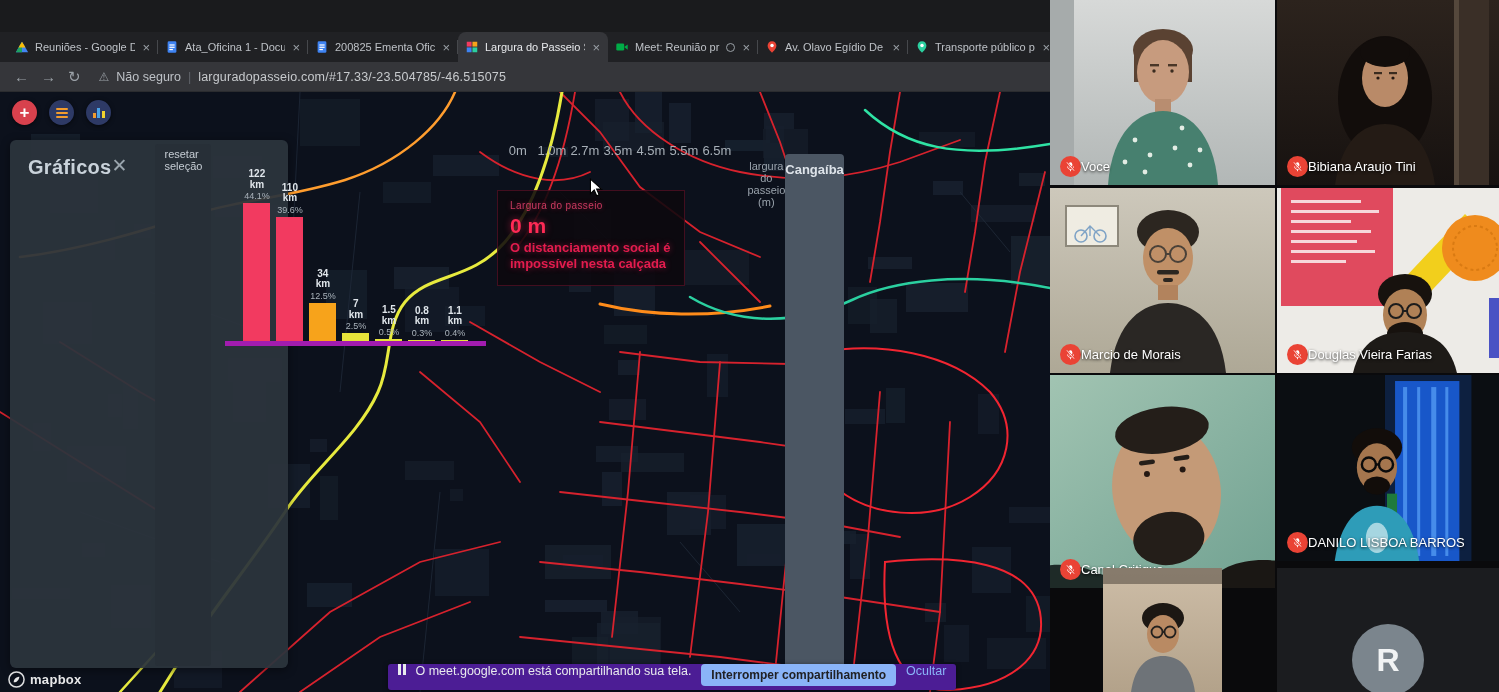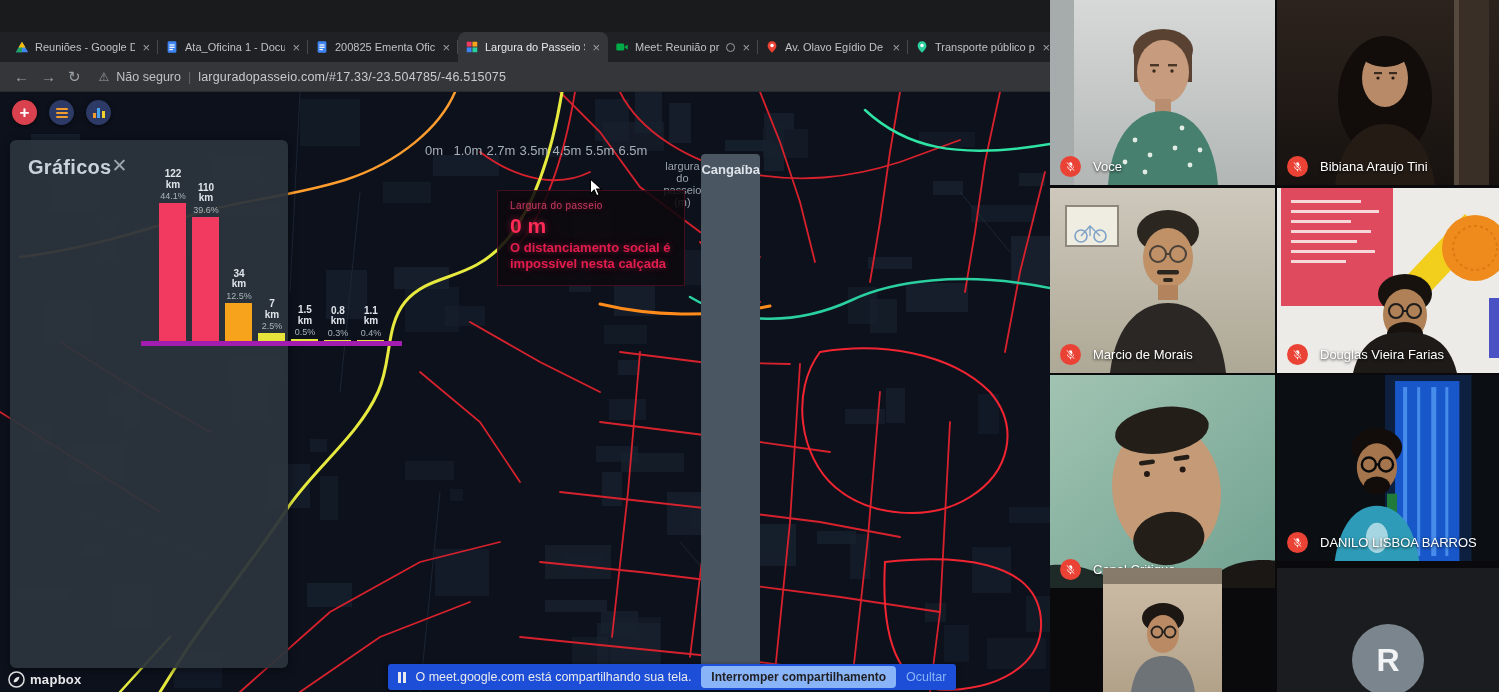--- a/index.html
+++ b/index.html
@@ -65,22 +65,22 @@
   
   .tooltip { position:absolute; left:497px; top:98px; width:188px; background:rgba(12,8,14,0.88);
              border:1px solid rgba(233,30,80,0.25); padding:9px 12px 12px; }
   .tt-title { font-size:10px; color:#c93a60; letter-spacing:.4px; text-shadow:0 0 5px rgba(255,40,90,.4); }
   .tt-value { font-size:21px; font-weight:bold; color:#ff2a55; margin:3px 0 2px; text-shadow:0 0 7px rgba(255,40,90,.55); }
   .tt-desc { font-size:13px; font-weight:bold; color:#e31c4e; line-height:1.25; text-shadow:0 0 6px rgba(255,40,90,.45); }
 
   .cursor { position:absolute; left:588px; top:86px; }
 
   
-  .share-bar { position:absolute; left:388px; top:572px; height:26px; display:flex; align-items:center; gap:10px;
-               background:#1d4ed8; border-radius:3px; padding:0 10px; box-shadow:0 1px 5px rgba(0,0,0,.5); }
+  .share-bar { position:absolute; left:388px; top:572px; height:26px; display:flex; align-items:flex-start; gap:10px;
+               background:#4c1d95; border-radius:3px; padding:0 10px; box-shadow:0 1px 5px rgba(0,0,0,.5); }
   .pause { display:flex; gap:2.5px; }
   .pause i { display:block; width:2.5px; height:11px; background:#e8eaed; }
   .share-msg { color:#e8eaed; font-size:12.5px; white-space:nowrap; }
   .stop-btn { background:#8ab4f8; color:#202124; font-size:12px; font-weight:bold; padding:4px 10px;
               border-radius:4px; white-space:nowrap; }
   .hide-link { color:#8ab4f8; font-size:12.5px; }
 
   .mapbox { position:absolute; left:8px; bottom:4px; display:flex; align-items:center; gap:5px;
             color:#fff; font-size:13px; font-weight:bold; opacity:.9; letter-spacing:.3px; }
 
@@ -89,21 +89,21 @@
   .tile { position:absolute; overflow:hidden; background:#000; }
   .t1 { left:0;     top:0;     width:225px; height:185px; }
   .t2 { left:227px; top:0;     width:222px; height:185px; }
   .t3 { left:0;     top:188px; width:225px; height:185px; }
   .t4 { left:227px; top:188px; width:222px; height:185px; }
   .t5 { left:0;     top:375px; width:225px; height:213px; }
   .t6 { left:227px; top:375px; width:222px; height:186px; }
   .t7 { left:53px;  top:568px; width:119px; height:124px; }
   .t8 { left:227px; top:568px; width:222px; height:124px; }
   .tile svg.scene { position:absolute; left:0; top:0; width:100%; height:100%; }
-  .pname { position:absolute; left:10px; bottom:8px; display:flex; align-items:center; gap:12px;
+  .pname { position:absolute; left:10px; bottom:8px; display:flex; align-items:center; gap:0;
            color:#fff; font-size:13px; text-shadow:0 1px 3px rgba(0,0,0,.9); }
   .mic { width:21px; height:21px; border-radius:50%; background:#ea4335; display:flex;
          align-items:center; justify-content:center; flex:0 0 auto; }
   .avatar-circle { position:absolute; left:75px; top:56px; width:72px; height:72px; border-radius:50%;
                    background:#7b858d; display:flex; align-items:center; justify-content:center;
                    color:#f1f3f4; font-size:32px; font-weight:bold; }
 </style>
 </head>
 <body>
 
@@ -369,20 +369,23 @@
               <i style="height:7px;background:#f3d22d"></i>
           </span>
         </div>
       </div>
 
       <div class="panel">
         <div class="panel-head">
           <span class="panel-title">Gráficos</span>
           <span class="panel-close">✕</span>
         </div>
+        <div class="reset-row">
+          <span class="reset-btn">resetar seleção</span>
+        </div>
         <div class="chart">
 
         <div class="bar-col">
               <div class="bar-val">122<br>km</div>
               <div class="bar-pct">44.1%</div>
               <div class="bar" style="height: 138px; background: rgb(242, 58, 96);"></div>
             </div>
             <div class="bar-col">
               <div class="bar-val">110<br>km</div>
               <div class="bar-pct">39.6%</div>

